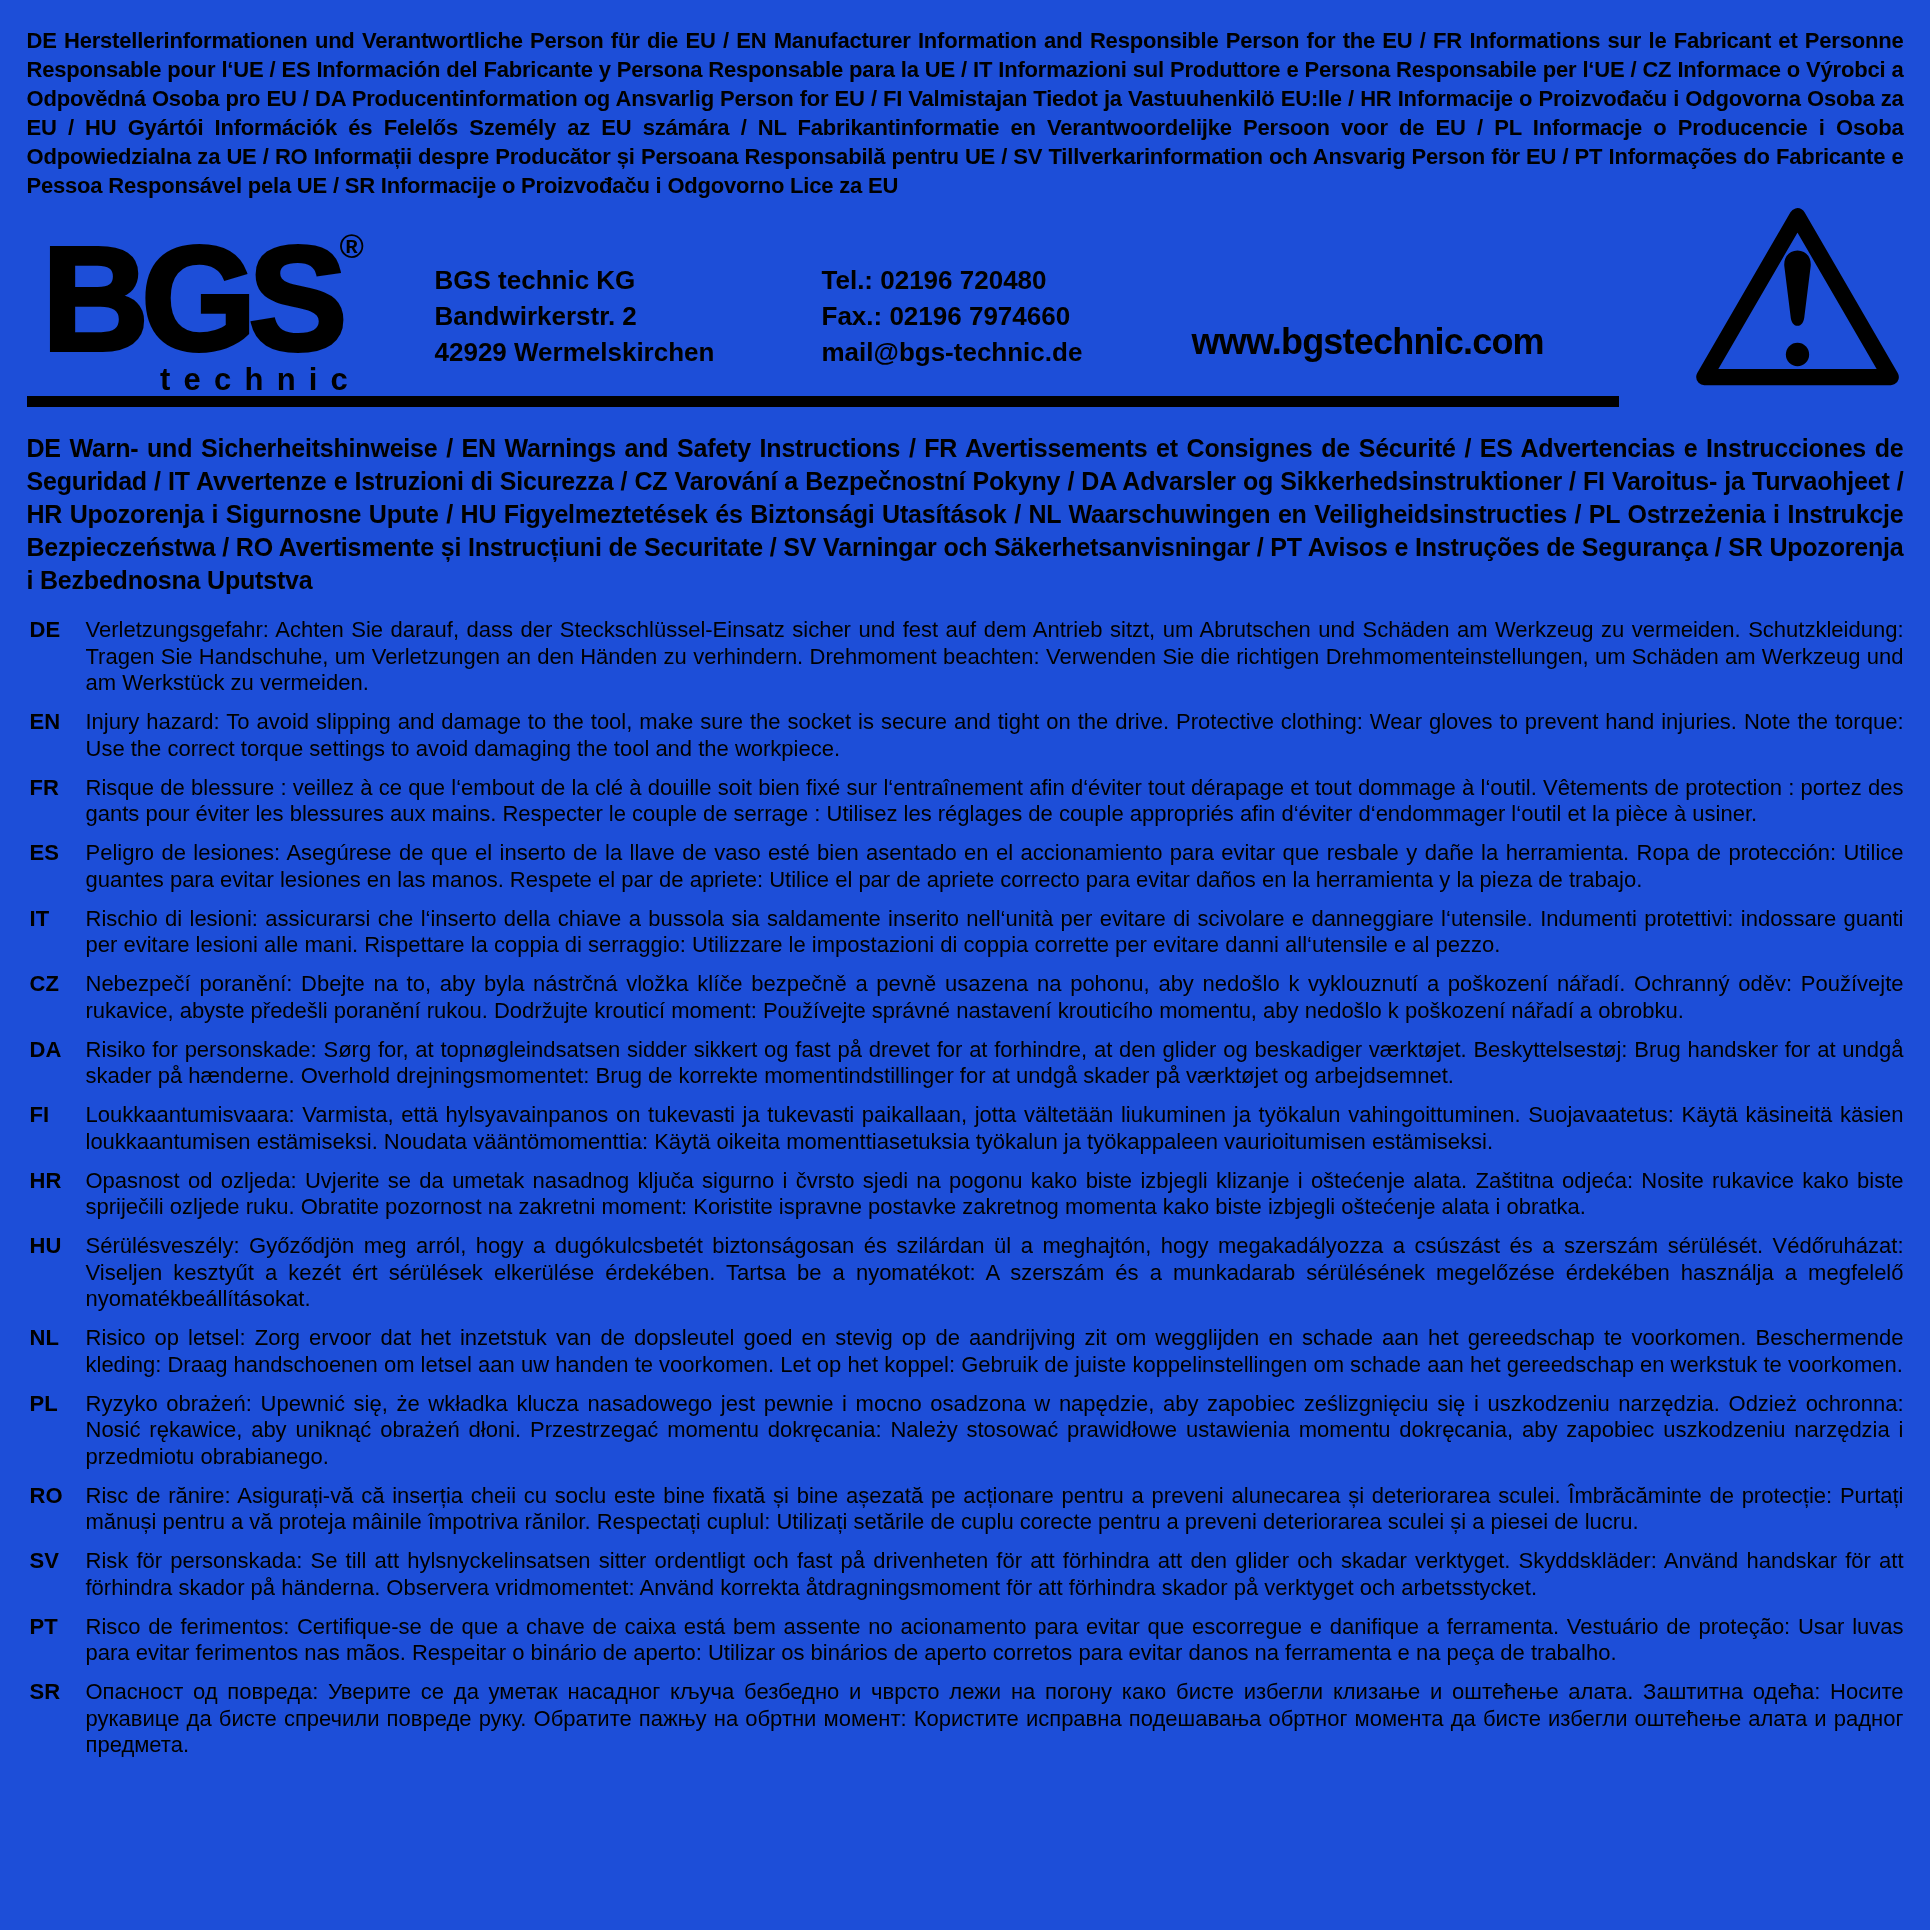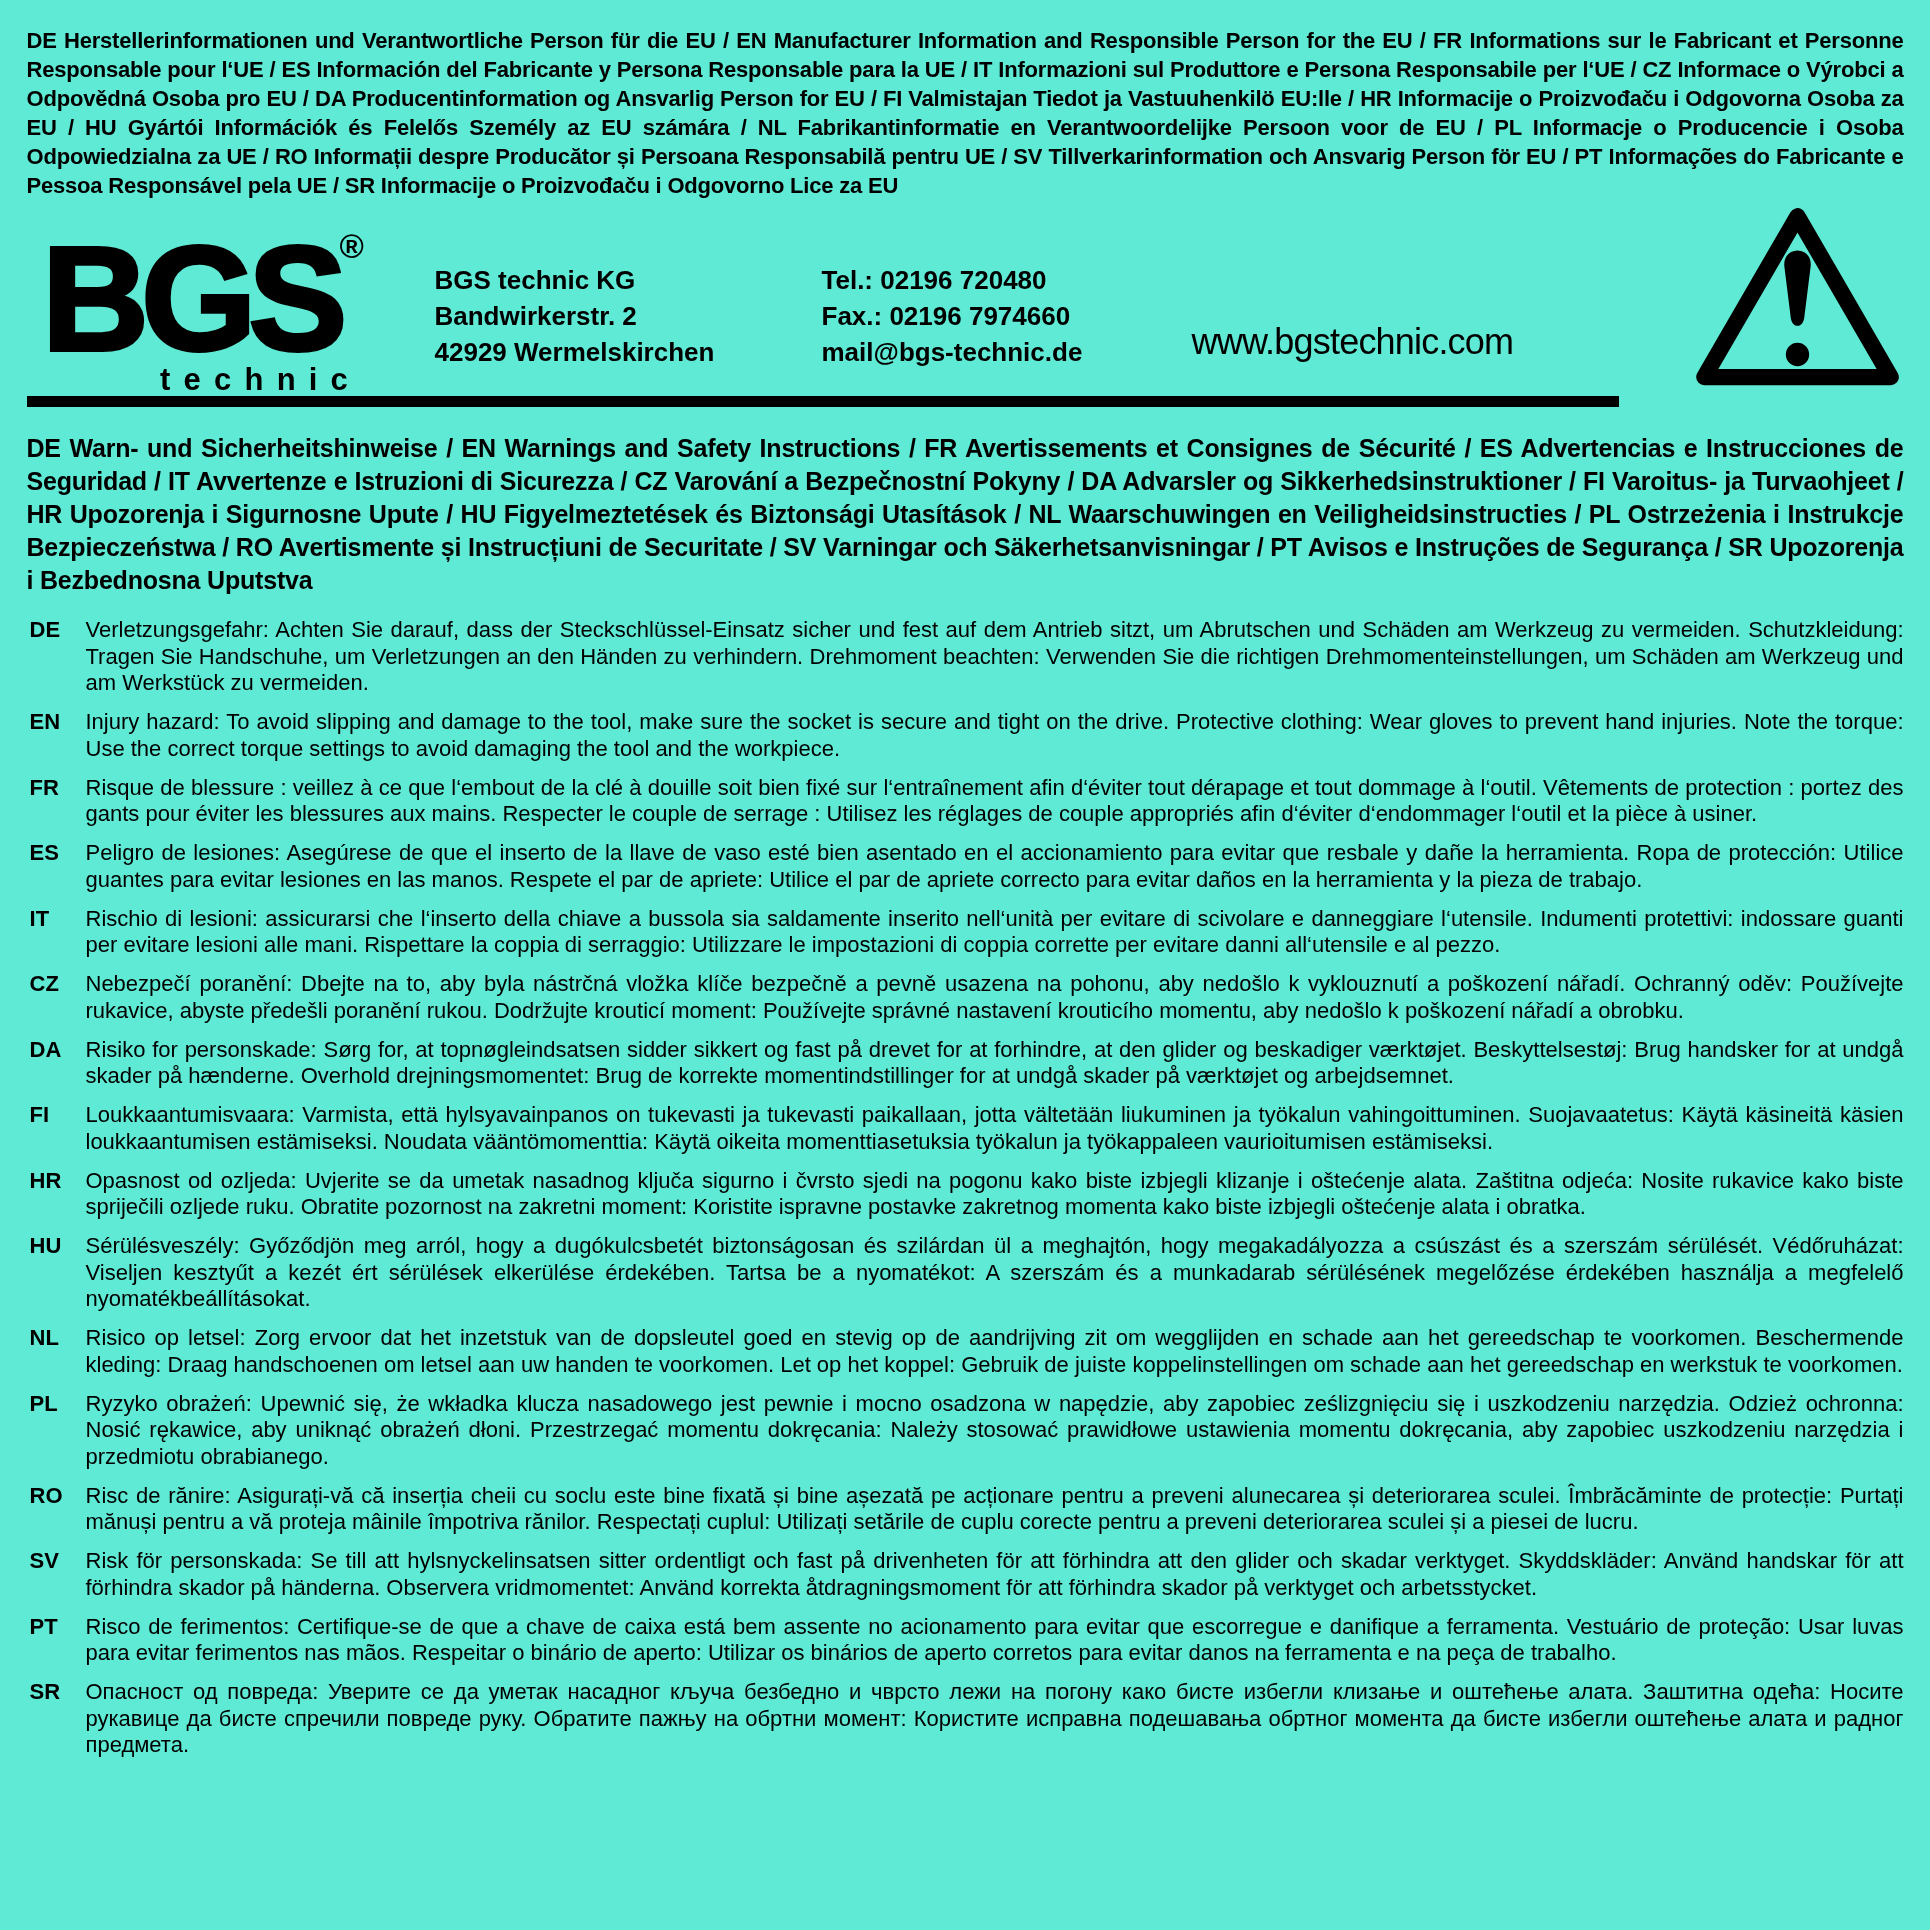--- a/index.html
+++ b/index.html
@@ -2,21 +2,21 @@
 <html style="font-size:12.5px"><head>
 <meta charset="utf-8">
 <style>
   html, body { margin: 0; padding: 0; background: #ffffff; }
   .page {
     position: relative;
     width: 1930px;
     height: 1930px;
     box-sizing: border-box;
     padding: 20px 26.5px 0 26.5px;
-    background: #5eead4;
+    background: #1d4ed8;
     color: #000000;
     font-family: "Liberation Sans", sans-serif;
     overflow: hidden;
   }
   .top-header {
     margin: 6.2px 0 0 0;
     font-size: 22px;
     font-weight: bold;
     line-height: 29px;
     letter-spacing: -0.2px;
@@ -47,21 +47,21 @@
     letter-spacing: 13.2px;
     margin: 1.6px 0 0 118px;
   }
   .addr-block { position: absolute; left: 408px; top: 31px; font-size: 26px; line-height: 36px; font-weight: bold; }
   .contact-block { position: absolute; left: 795px; top: 31px; font-size: 26px; line-height: 36px; font-weight: bold; }
   .website {
     position: absolute;
     left: 1165px;
     top: 90px;
     font-size: 36px;
-    font-weight: normal;
+    font-weight: bold;
     letter-spacing: -0.8px;
   }
   .warning-triangle { position: absolute; right: 3.1px; top: -26.5px; width: 205px; height: 181px; }
   .divider { width: 1592px; height: 11px; background: #000000; }
   .warnings-heading {
     margin: 25px 0 0 0;
     font-size: 25px;
     font-weight: bold;
     line-height: 33px;
     letter-spacing: -0.2px;

